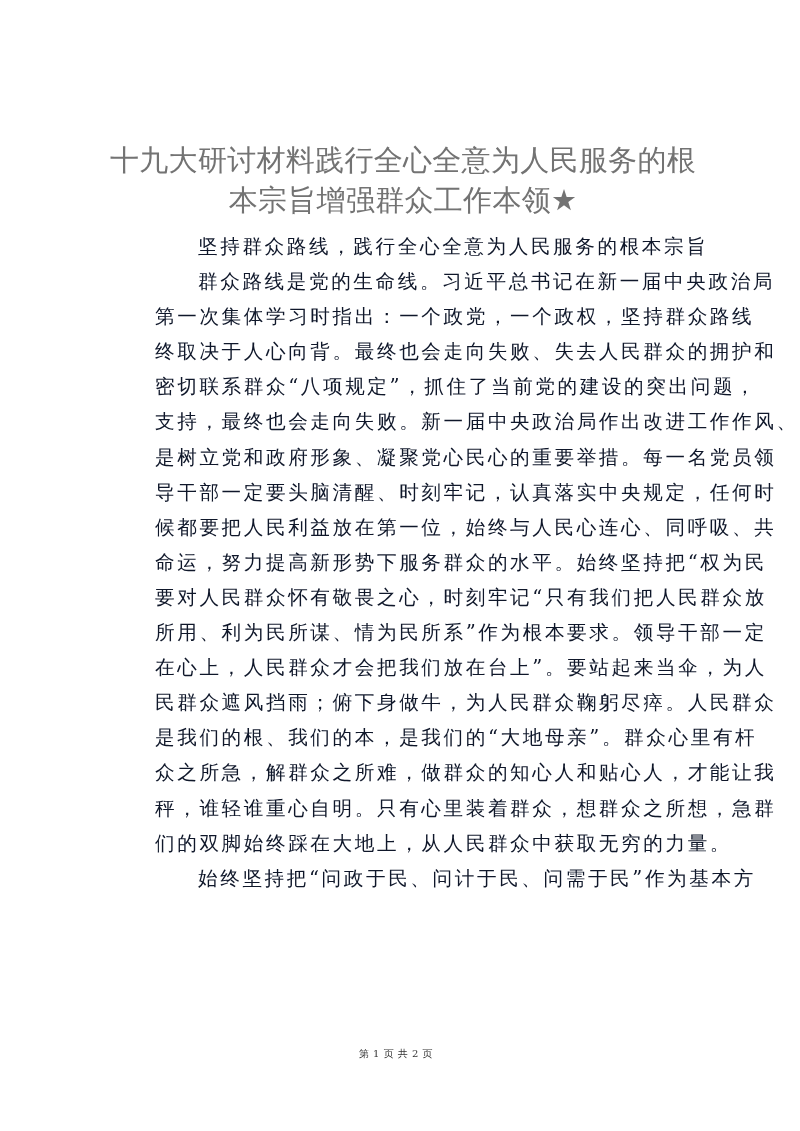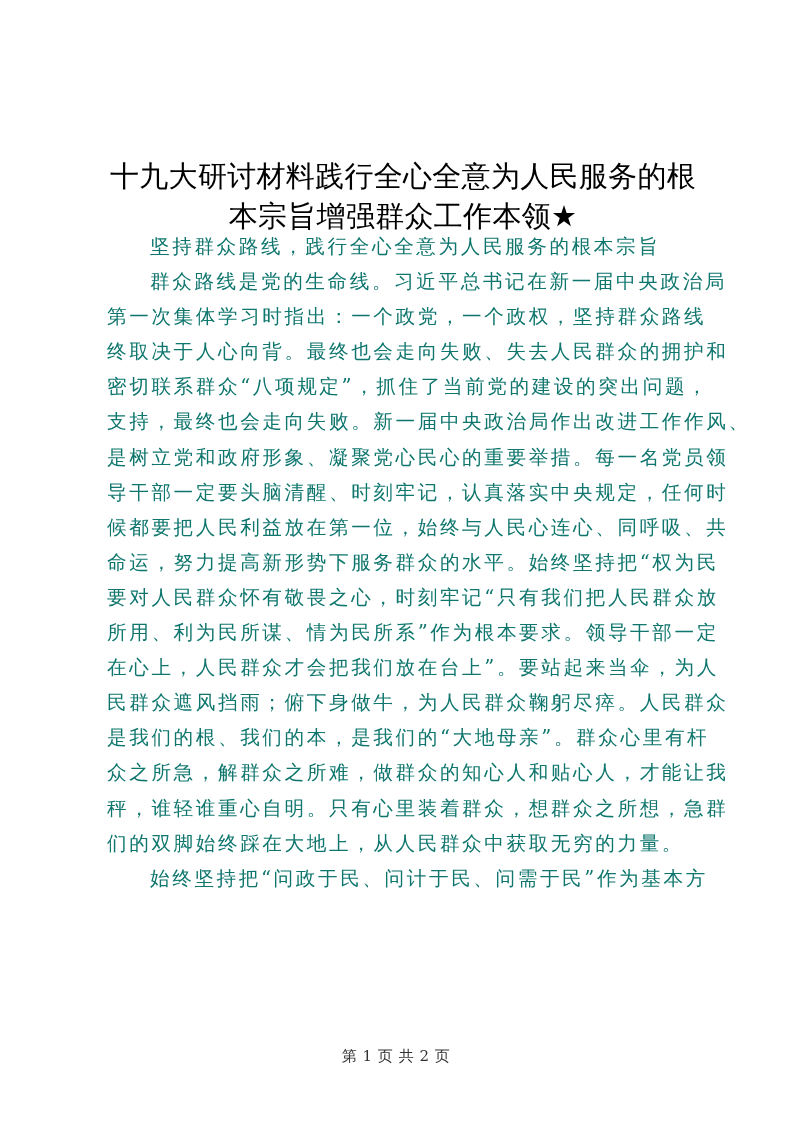--- a/index.html
+++ b/index.html
@@ -18,60 +18,61 @@
   .page {
     position: absolute;
     left: 0; top: 0;
     width: 800px;
     height: 1131px;
     background: #fff;
   }
   .title {
     position: absolute;
     left: 100px;
-    top: 156px;
+    top: 140px;
     width: 606px;
     text-align: center;
     font-family: "DejaVu Sans", "Liberation Sans", sans-serif;
     font-size: 29px;
     line-height: 40px;
     letter-spacing: 0.3px;
-    color: #000000;
+    color: #737373;
     margin: 0;
     font-weight: normal;
   }
   .title .line {
     display: block;
     white-space: nowrap;
   }
   .body {
     position: absolute;
     left: 107px;
     top: 229px;
     width: 602px;
   }
   .ln {
     display: block;
     height: 35.1px;
     line-height: 35.1px;
     font-size: 19.6px;
     letter-spacing: 2.6px;
     white-space: nowrap;
-    color: #0f766e;
+    color: #0f172a;
+    margin-left: 48px;
   }
   .ln.indent {
     padding-left: 43px;
   }
   .footer {
     position: absolute;
     left: 0;
     width: 792px;
     top: 1047px;
     text-align: center;
-    font-size: 15px;
+    font-size: 10px;
     color: #333;
     letter-spacing: 0.5px;
   }
 </style>
 </head>
 <body>
 
 <div class="page">
   <h1 class="title">
     <span class="line">十九大研讨材料践行全心全意为人民服务的根</span>

